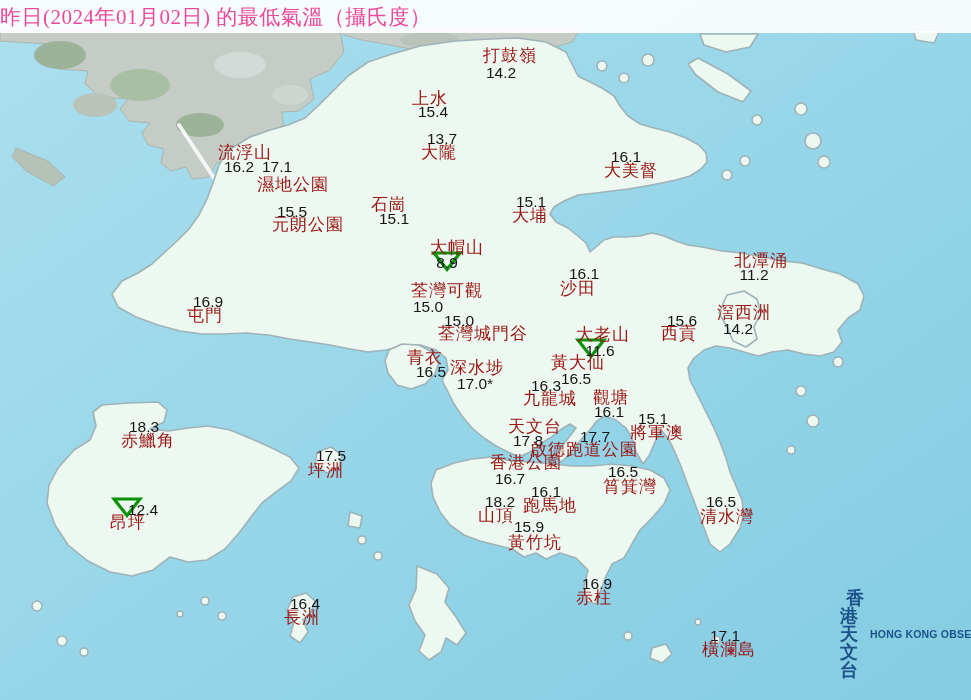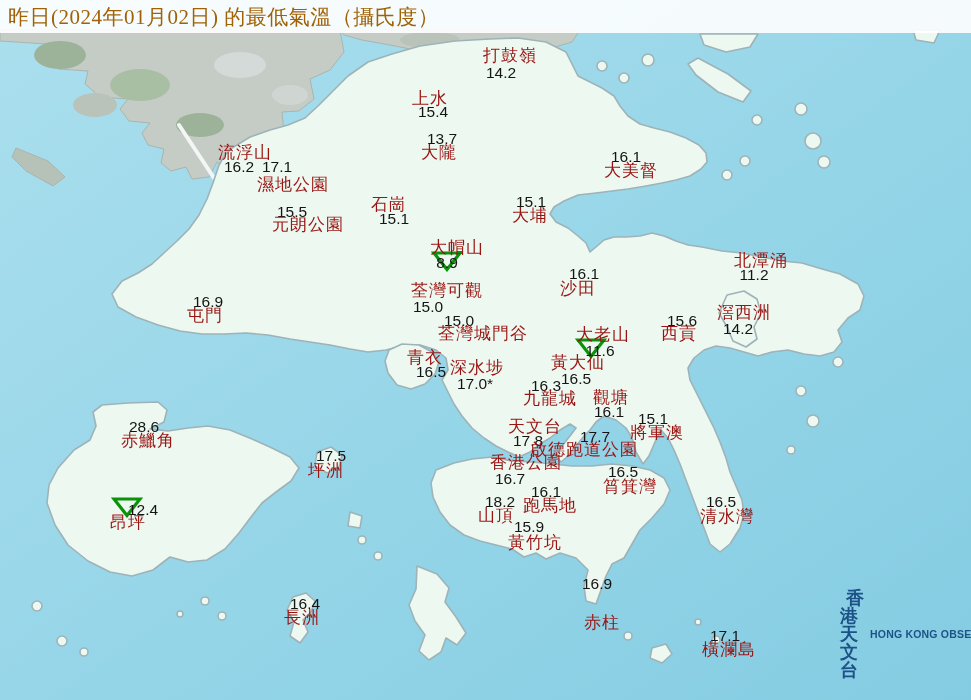--- a/index.html
+++ b/index.html
@@ -4,21 +4,21 @@
 <style>
   html,body{margin:0;padding:0;}
   body{width:971px;height:700px;overflow:hidden;position:relative;
        font-family:"Liberation Sans","DejaVu Sans",sans-serif;}
   #stage{position:absolute;inset:0;width:971px;height:700px;}
   #map-svg{position:absolute;left:0;top:0;}
   
   #title-bar{position:absolute;left:0;top:0;width:971px;height:33px;
      background:rgba(255,255,255,0.9);z-index:30;display:flex;align-items:center;}
   #title-text{font-family:"Liberation Serif","DejaVu Serif",serif;
-     font-size:21px;color:#a16207;padding-left:8px;letter-spacing:0.5px;white-space:nowrap;}
+     font-size:21px;color:#ec4899;padding-left:0;letter-spacing:0.5px;white-space:nowrap;}
   
   #stations-layer{position:absolute;inset:0;z-index:20;}
   .st-name{position:absolute;transform:translate(-50%,-50%);white-space:nowrap;
      font-family:"Liberation Serif","DejaVu Serif",serif;
      font-size:17px;letter-spacing:1px;color:var(--name-col,#9a1412);line-height:1;}
   .st-value{position:absolute;transform:translate(-50%,-50%);white-space:nowrap;
      font-family:"Liberation Sans","DejaVu Sans",sans-serif;
      font-size:15.5px;color:var(--val-col,#151515);line-height:1;}
   .tri{position:absolute;transform:translate(-50%,-50%);}
   .tri path{fill:none;stroke:var(--marker-col,#0a930a);stroke-width:3.2;stroke-linejoin:miter;}
@@ -172,21 +172,21 @@
       <div class="st-value" style="left: 546px; top: 386px;">16.3</div>
       <div class="st-name" style="left: 550px; top: 398px;">九龍城</div>
       <div class="st-value" style="left: 609px; top: 412px;">16.1</div>
       <div class="st-name" style="left: 611px; top: 397px;">觀塘</div>
       <div class="st-value" style="left: 528px; top: 441px;">17.8</div>
       <div class="st-name" style="left: 535px; top: 426px;">天文台</div>
       <div class="st-value" style="left: 653px; top: 419px;">15.1</div>
       <div class="st-name" style="left: 657px; top: 432px;">將軍澳</div>
       <div class="st-value" style="left: 595px; top: 437px;">17.7</div>
       <div class="st-name" style="left: 584px; top: 449px;">啟德跑道公園</div>
-      <div class="st-value" style="left: 144px; top: 427px;">28.6</div>
+      <div class="st-value" style="left: 144px; top: 427px;">18.3</div>
       <div class="st-name" style="left: 148px; top: 440px;">赤鱲角</div>
       <div class="st-value" style="left: 510px; top: 479px;">16.7</div>
       <div class="st-name" style="left: 526px; top: 462px;">香港公園</div>
       <div class="st-value" style="left: 331px; top: 456px;">17.5</div>
       <div class="st-name" style="left: 326px; top: 470px;">坪洲</div>
       <div class="st-value" style="left: 623px; top: 472px;">16.5</div>
       <div class="st-name" style="left: 630px; top: 486px;">筲箕灣</div>
       <div class="st-value" style="left: 546px; top: 492px;">16.1</div>
       <div class="st-name" style="left: 550px; top: 505px;">跑馬地</div>
       <div class="st-value" style="left: 500px; top: 502px;">18.2</div>
@@ -194,21 +194,21 @@
       <div class="st-value" style="left: 721px; top: 502px;">16.5</div>
       <div class="st-name" style="left: 727px; top: 516px;">清水灣</div>
       <svg class="tri" width="32" height="22" viewBox="0 0 32 22" style="left: 127px; top: 507px;">
         <path d="M3,3 L29,3 L16,19.5 Z"></path>
       </svg>
       <div class="st-value" style="left: 131px; top: 510px; margin-left: 12px;">12.4</div>
       <div class="st-name" style="left: 128px; top: 522px;">昂坪</div>
       <div class="st-value" style="left: 529px; top: 527px;">15.9</div>
       <div class="st-name" style="left: 535px; top: 542px;">黃竹坑</div>
       <div class="st-value" style="left: 597px; top: 584px;">16.9</div>
-      <div class="st-name" style="left: 594px; top: 622px; margin-left: 8px;">赤柱</div>
+      <div class="st-name" style="left: 594px; top: 597px;">赤柱</div>
       <div class="st-value" style="left: 305px; top: 604px;">16.4</div>
       <div class="st-name" style="left: 302px; top: 617px;">長洲</div>
       <div class="st-value" style="left: 725px; top: 636px;">17.1</div>
       <div class="st-name" style="left: 729px; top: 649px;">橫瀾島</div>
     </div>
 
   <div id="logo">
     <svg width="100" height="86" viewBox="0 0 100 86">
       <ellipse cx="50" cy="43" rx="45" ry="40" fill="#25639a"></ellipse>
       <rect x="6" y="42" width="88" height="1.8" fill="#ffffff" opacity="0.9"></rect>

